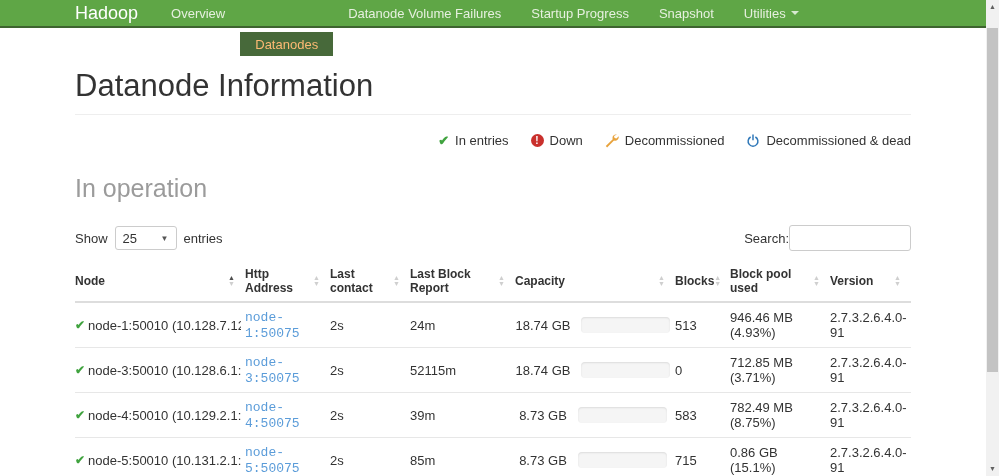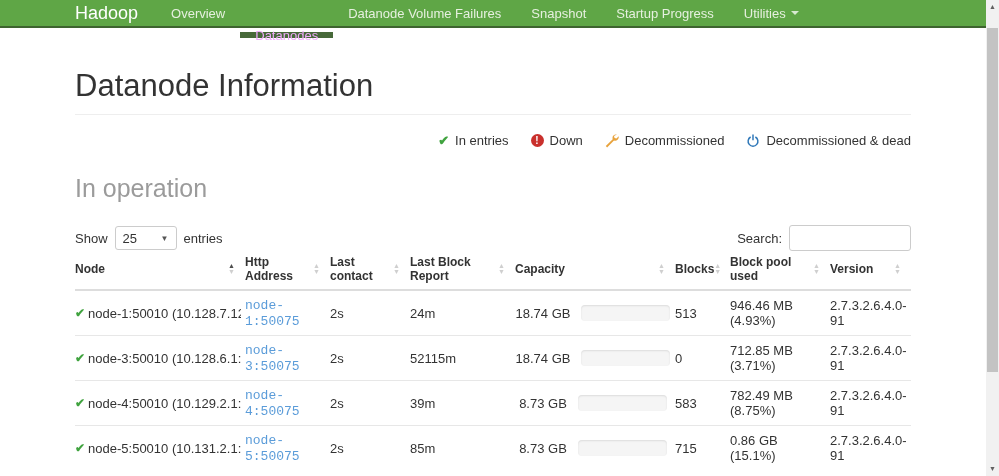--- a/index.html
+++ b/index.html
@@ -14,24 +14,24 @@
   
   .navbar {
     background:#5fa646; border-bottom:2px solid #3e642f;
     height:28px; display:flex; align-items:stretch;
   }
   .brand {
     color:#fff; font-size:18px; padding:0 18px 0 75px;
     display:flex; align-items:center; cursor:pointer;
   }
   .nav-item {
-    color:#e6f0df; font-size:13px; padding:3px 15px;
+    color:#e6f0df; font-size:13px; padding:12px 15px;
     display:flex; align-items:center; gap:5px; cursor:pointer; text-decoration:none;
   }
-  .nav-item.active { background:#47693a; color:#f0abfc;margin-top:32px; }
+  .nav-item.active { background:#47693a; color:#fdba74;margin-top:32px; }
   .caret {
     width:0; height:0; display:inline-block;
     border-top:4px solid rgba(255,255,255,.75);
     border-left:4px solid transparent; border-right:4px solid transparent;
   }
 
   
   .container { margin:0 75px; }
   .page-title { font-size:31px; font-weight:normal; color:#333; margin:40px 0 10px; }
   .title-rule { border:0; border-top:1px solid #eee; margin:0 0 18px; }
@@ -44,29 +44,29 @@
     width:13px; height:13px; border-radius:50%; background:#c9302c; color:#fff;
     font-size:10px; font-weight:bold; display:inline-flex; align-items:center; justify-content:center;
     line-height:1;
   }
   .icon-svg { width:14px; height:14px; display:inline-block; }
 
   
   .section-title { font-size:25px; font-weight:normal; color:#9b9b9b; margin:26px 0 22px; }
 
   
-  .controls { display:flex; justify-content:space-between; align-items:center; }
+  .controls { display:flex; justify-content:space-between; align-items:center; margin-bottom:12px; }
   .show-entries { display:flex; align-items:center; gap:7px; }
   .select-box {
     width:62px; height:24px; border:1px solid #ccc; border-radius:3px; background:#fff;
     display:inline-flex; align-items:center; justify-content:space-between;
     padding:0 7px; cursor:pointer;
   }
   .select-caret { font-size:8px; color:#555; }
-  .search-wrap { display:flex; align-items:center; gap:7px; }
+  .search-wrap { display:flex; align-items:center; }
   .search-input {
     width:122px; height:26px; border:1px solid #ccc; border-radius:3px;
     padding:0 6px; font-family:"Liberation Sans",sans-serif; font-size:13px;
   }
 
   
   table { width:100%; border-collapse:collapse; table-layout:fixed; }
   th {
     text-align:left; font-size:12px; color:#333; padding:4px 4px 6px 0;
     border-bottom:2px solid #ddd; vertical-align:middle; cursor:pointer;
@@ -110,24 +110,24 @@
     <a class="nav-item">
       <span>Overview</span>
     </a>
     <a class="nav-item active">
       <span>Datanodes</span>
     </a>
     <a class="nav-item">
       <span>Datanode Volume Failures</span>
     </a>
     <a class="nav-item">
+      <span>Startup Progress</span>
+    </a>
+    <a class="nav-item">
       <span>Snapshot</span>
-    </a>
-    <a class="nav-item">
-      <span>Startup Progress</span>
     </a>
     <a class="nav-item">
       <span>Utilities</span>
       <span class="caret"></span>
     </a>
   </div>
 
   <div class="container">
 
     <h1 class="page-title">Datanode Information</h1>

